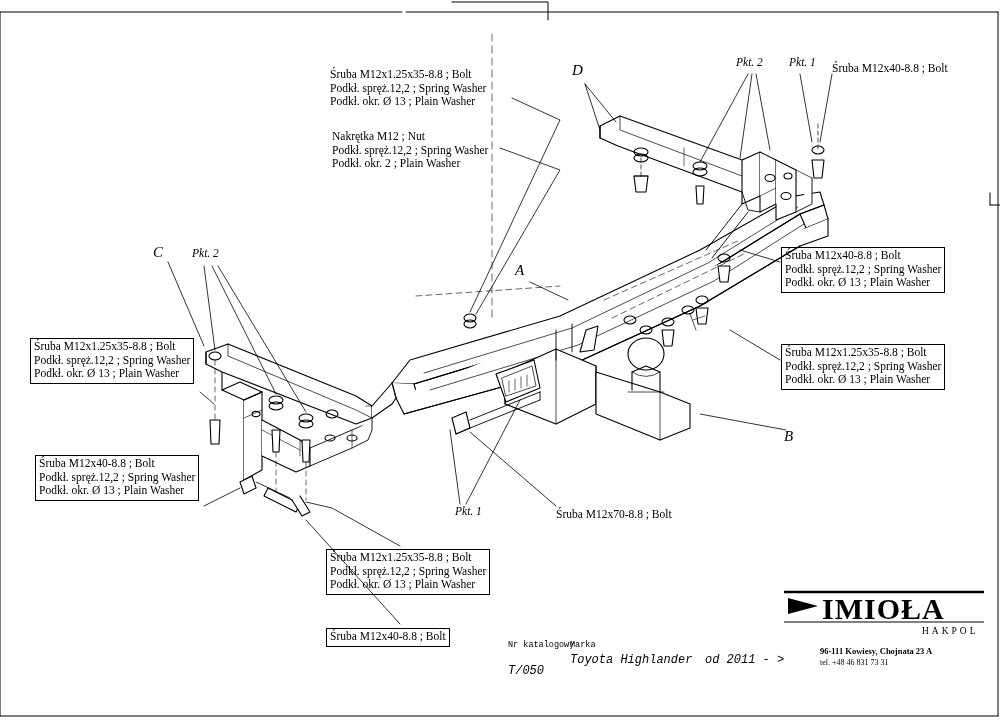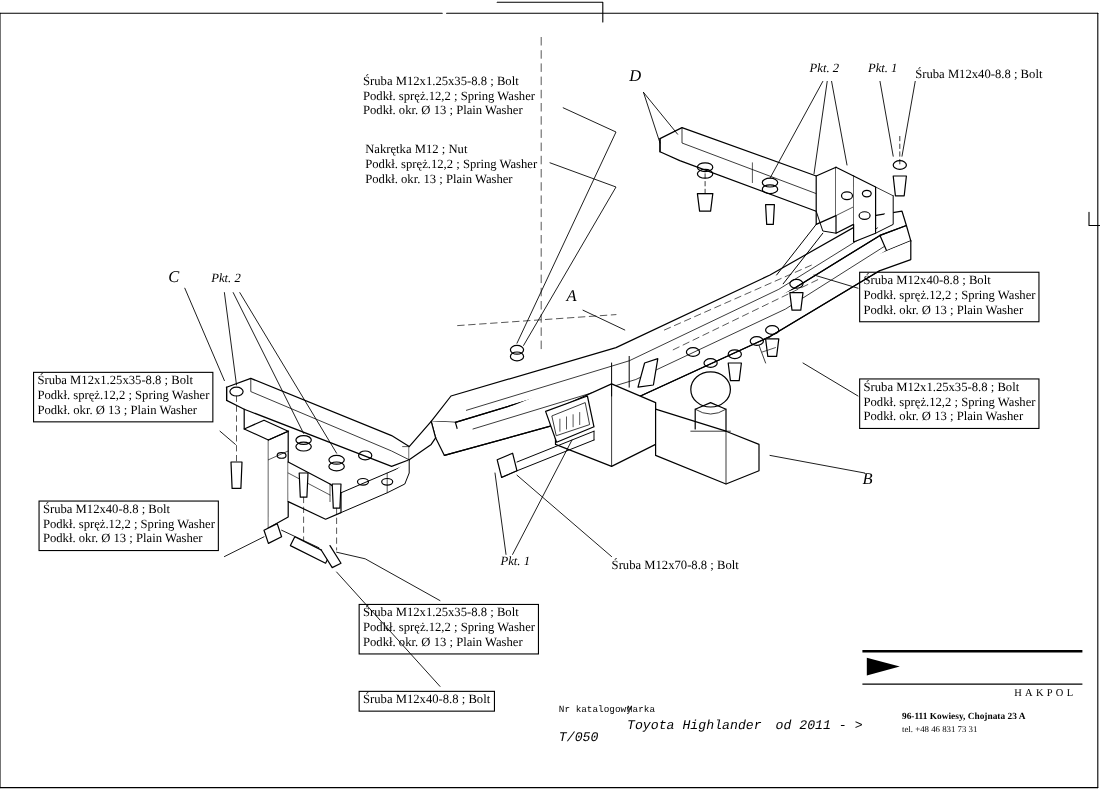--- a/index.html
+++ b/index.html
@@ -237,21 +237,21 @@
 
   <div class="lbl it" style="left:330px;top:68px;">
     <div>Śruba M12x1.25x35-8.8 ;  Bolt</div>
     <div>Podkł. spręż.12,2 ;  Spring Washer</div>
     <div>Podkł. okr.  Ø 13 ; Plain Washer</div>
   </div>
 
   <div class="lbl it" style="left:332px;top:130px;">
     <div>Nakrętka  M12 ; Nut</div>
     <div>Podkł. spręż.12,2 ;  Spring Washer</div>
-    <div>Podkł. okr. 13 ; Plain Washer</div>
+    <div>Podkł. okr. 2 ; Plain Washer</div>
   </div>
 
   <div class="lbl it" style="left:832px;top:62px;">
     <div>Śruba M12x40-8.8 ;  Bolt</div>
   </div>
 
   <div class="lbl it box" style="left:781px;top:247px;padding:1px 3px 2px 3px;">
     <div>Śruba M12x40-8.8 ;  Bolt</div>
     <div>Podkł. spręż.12,2 ;  Spring Washer</div>
     <div>Podkł. okr.  Ø 13 ; Plain Washer</div>
@@ -298,20 +298,23 @@
   <div class="foot" style="left:570px;top:634px;">
     <span class="small">Marka</span>
   </div>
   <div class="foot" style="left:570px;top:650px;">
     <span class="mid">Toyota Highlander</span>
   </div>
   <div class="foot" style="left:705px;top:650px;">
     <span class="mid">od  2011 - &gt;</span>
   </div>
 
+  <div class="brand" style="left:822px;top:592px;">
+    <span class="brandname">IMIOŁA</span>
+  </div>
   <div class="brand" style="left:922px;top:620px;">
     <span class="brandsub">HAKPOL</span>
   </div>
   <div class="addr" style="left:820px;top:646px;">
     <div>96-111 Kowiesy, Chojnata 23 A</div>
     <div class="thin">tel. +48 46 831 73 31</div>
   </div>
 
 </div>
 

